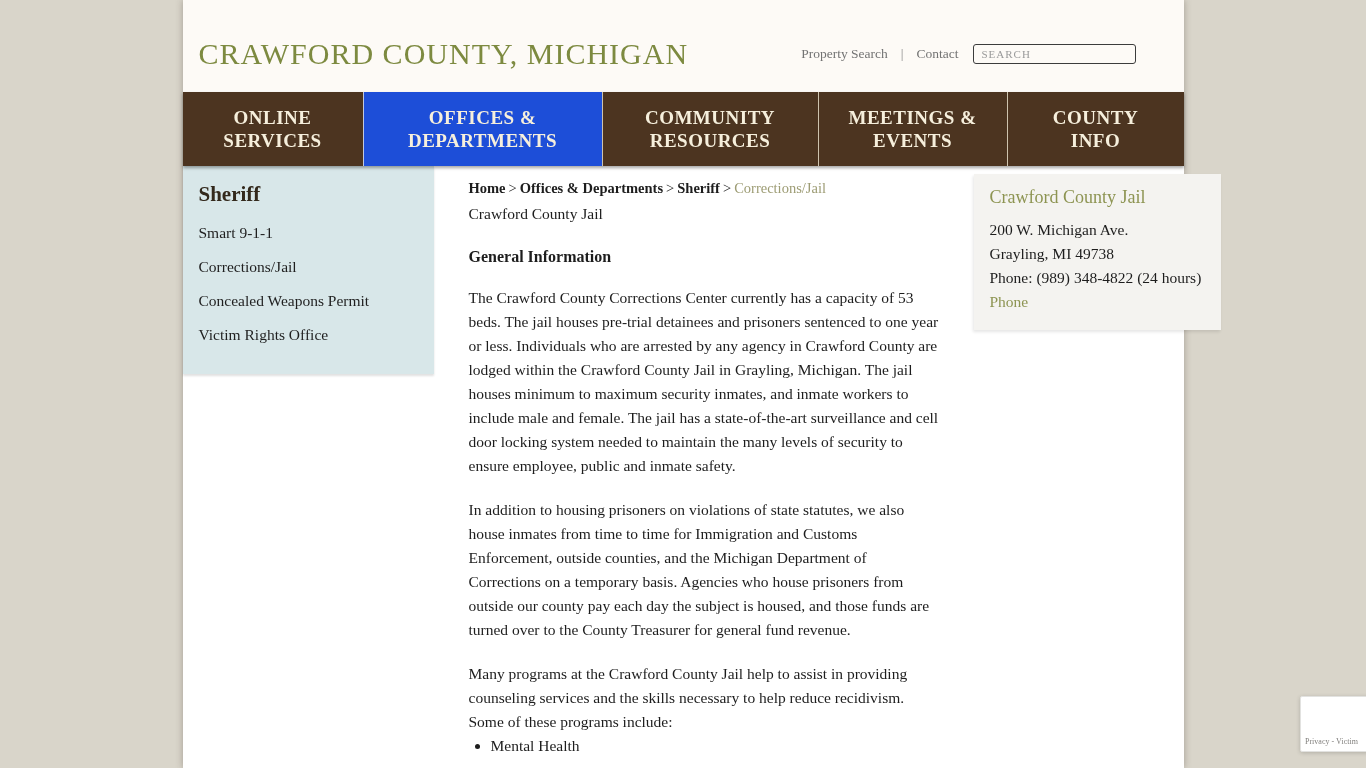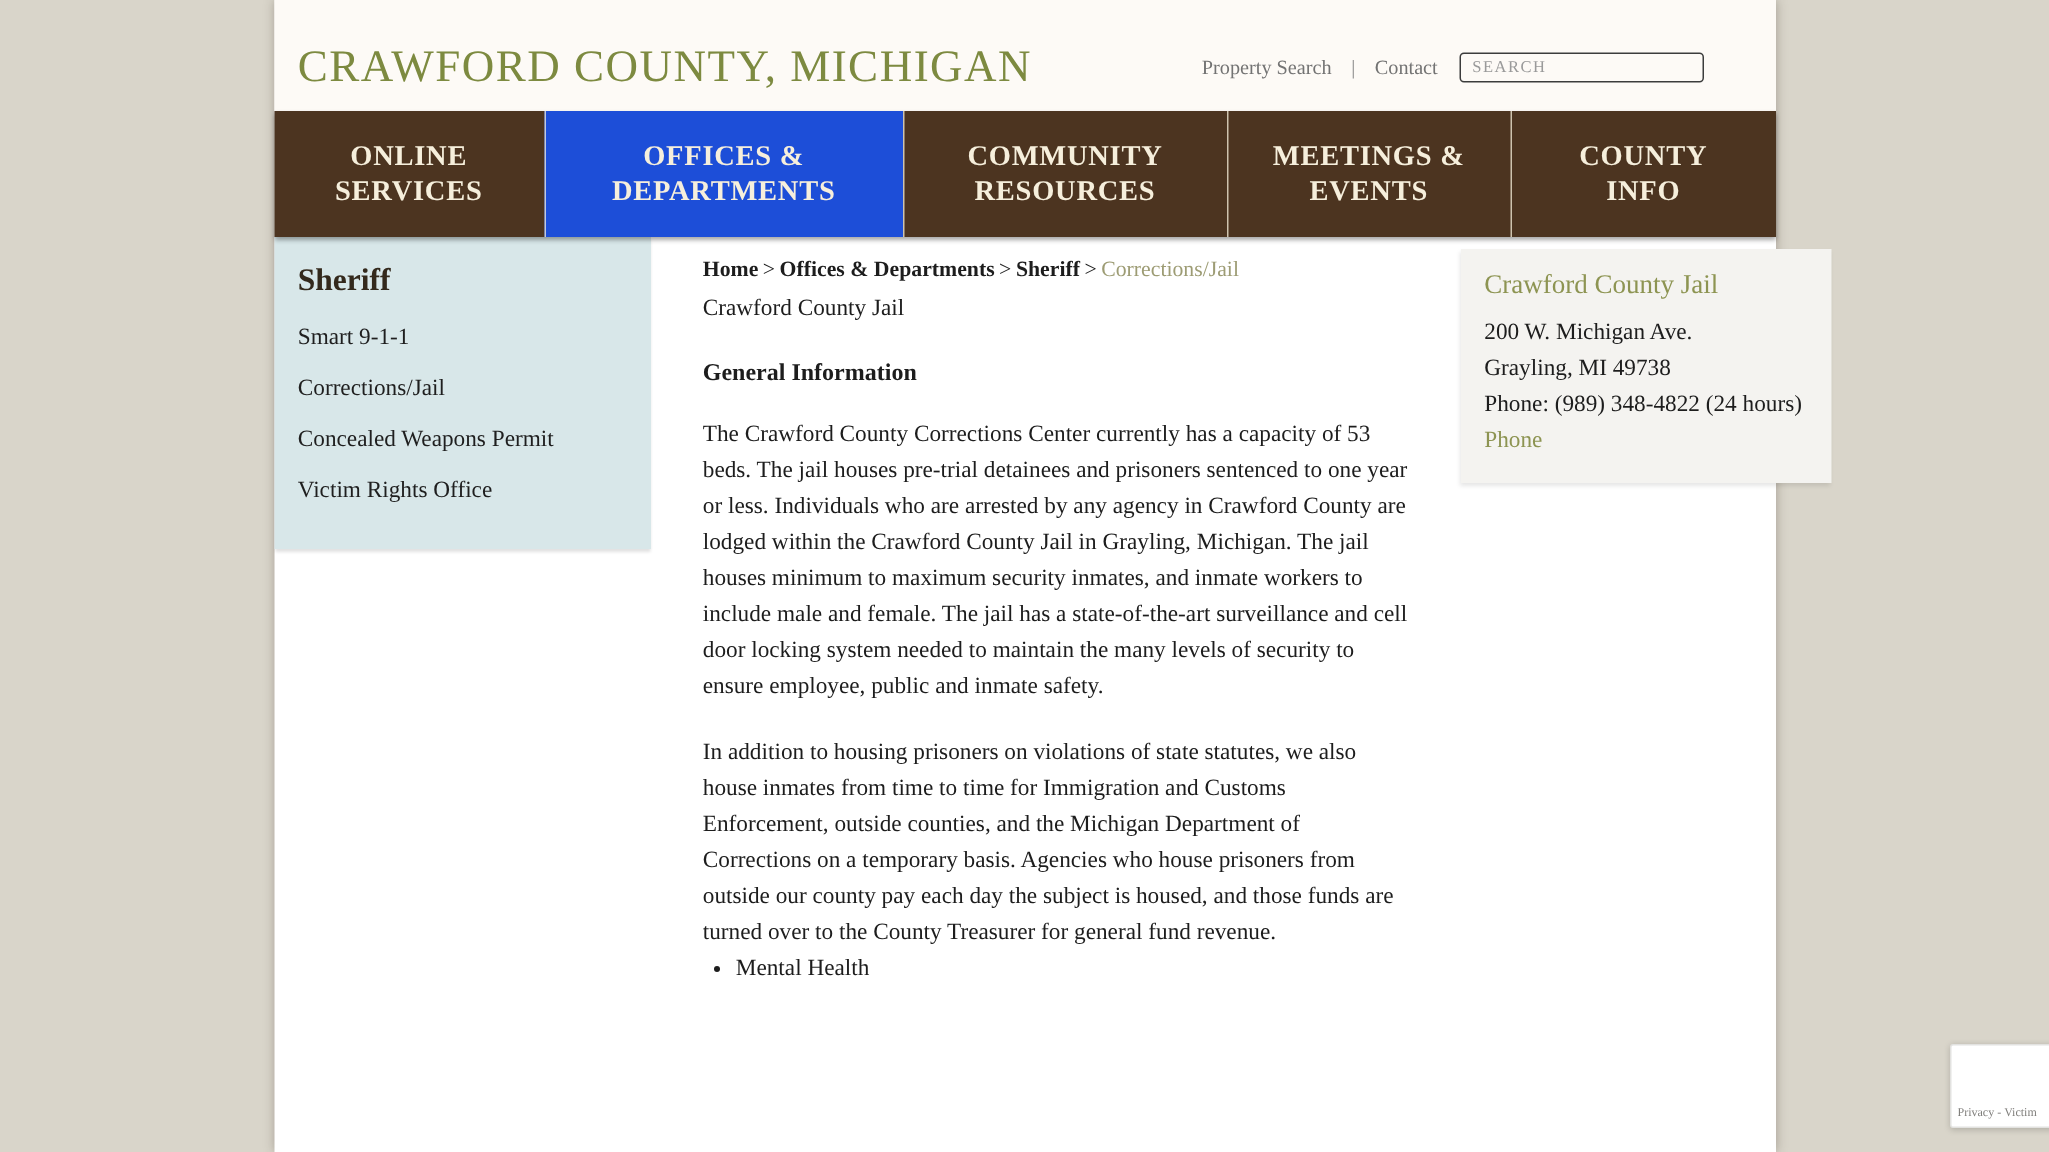--- a/index.html
+++ b/index.html
@@ -15,21 +15,21 @@
     margin: 0 auto;
     min-height: 768px;
     background: #ffffff;
     box-shadow: 0 0 7px rgba(60,50,40,0.35);
     position: relative;
   }
 
   
   .site-header {
     background: #fdfaf6;
-    height: 74px;
+    height: 92px;
     display: flex;
     align-items: center;
     justify-content: space-between;
     padding: 15px 48px 0 16px;
   }
   .site-title {
     font-size: 30px;
     font-weight: 400;
     letter-spacing: 1px;
     color: #7d8a40;
@@ -60,21 +60,21 @@
     font-size: 11px;
     letter-spacing: 1px;
     padding: 0 8px;
     color: #333;
   }
   .search-box::placeholder { color: #9a9a9a; }
 
   
   .main-nav {
     display: flex;
-    height: 84px;
+    height: 74px;
     background: #4c3420;
     box-shadow: 0 2px 3px rgba(0,0,0,0.35);
     position: relative;
     z-index: 2;
   }
   .nav-item {
     display: flex;
     flex-direction: column;
     align-items: center;
     justify-content: center;
@@ -278,20 +278,21 @@
       <div class="breadcrumb">
         <a href="#">Home</a><span class="bc-sep">&gt;</span><a href="#">Offices &amp; Departments</a><span class="bc-sep">&gt;</span><a href="#">Sheriff</a><span class="bc-sep">&gt;</span><span class="bc-current">Corrections/Jail</span>
       </div>
 
       <div class="page-title">Crawford County Jail</div>
 
       <h2 class="section-heading">General Information</h2>
 
       <p>The Crawford County Corrections Center currently has a capacity of 53 beds. The jail houses pre-trial detainees and prisoners sentenced to one year or less. Individuals who are arrested by any agency in Crawford County are lodged within the Crawford County Jail in Grayling, Michigan. The jail houses minimum to maximum security inmates, and inmate workers to include male and female. The jail has a state-of-the-art surveillance and cell door locking system needed to maintain the many levels of security to ensure employee, public and inmate safety.</p>
       <p>In addition to housing prisoners on violations of state statutes, we also house inmates from time to time for Immigration and Customs Enforcement, outside counties, and the Michigan Department of Corrections on a temporary basis. Agencies who house prisoners from outside our county pay each day the subject is housed, and those funds are turned over to the County Treasurer for general fund revenue.</p>
+      <p>Many programs at the Crawford County Jail help to assist in providing counseling services and the skills necessary to help reduce recidivism. Some of these programs include:</p>
 
       <ul class="program-list">
         <li>Mental Health</li>
       </ul>
     </main>
 
     <aside class="col-right">
       <div class="contact-card">
         <h3>Crawford County Jail</h3>
         <div class="line">200 W. Michigan Ave.</div>

